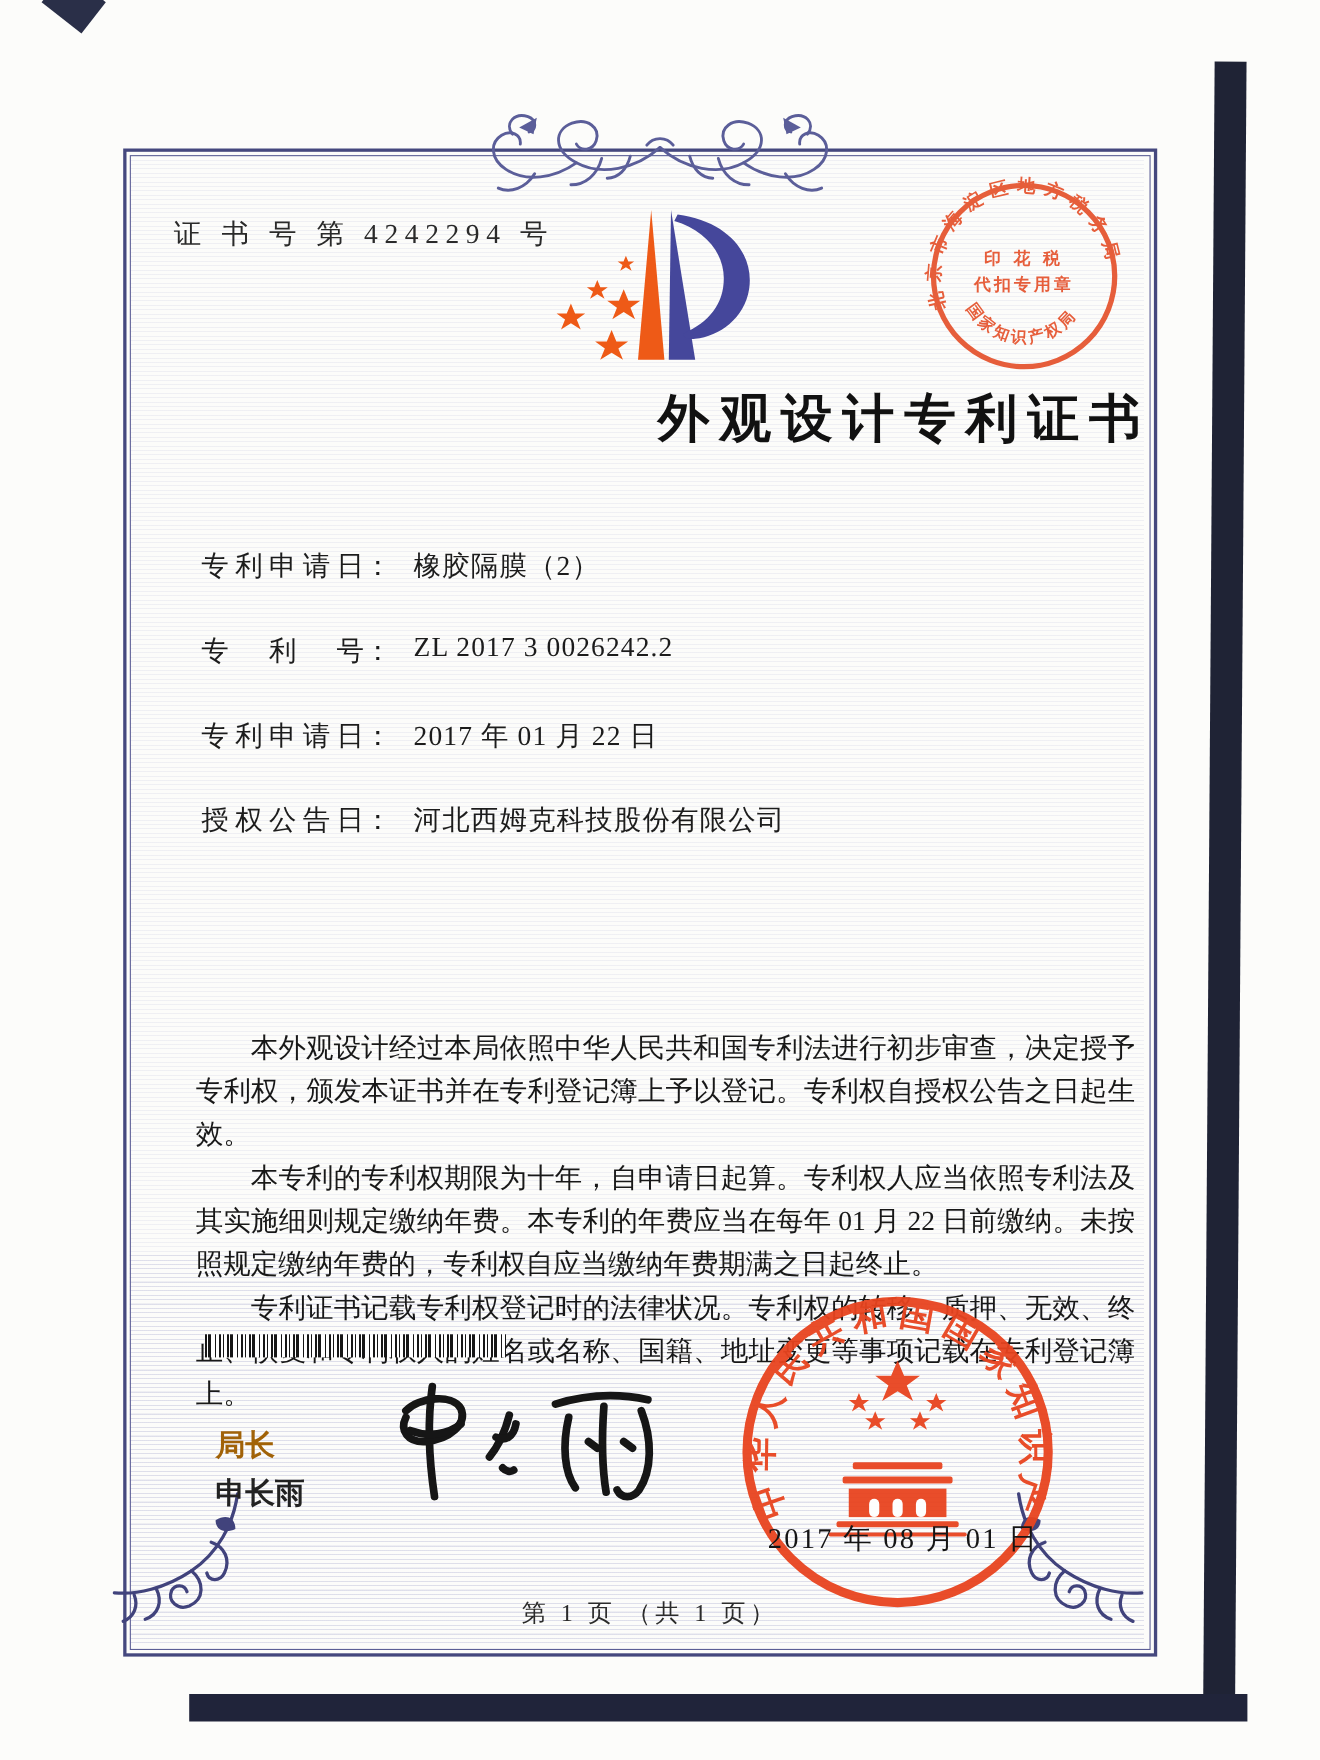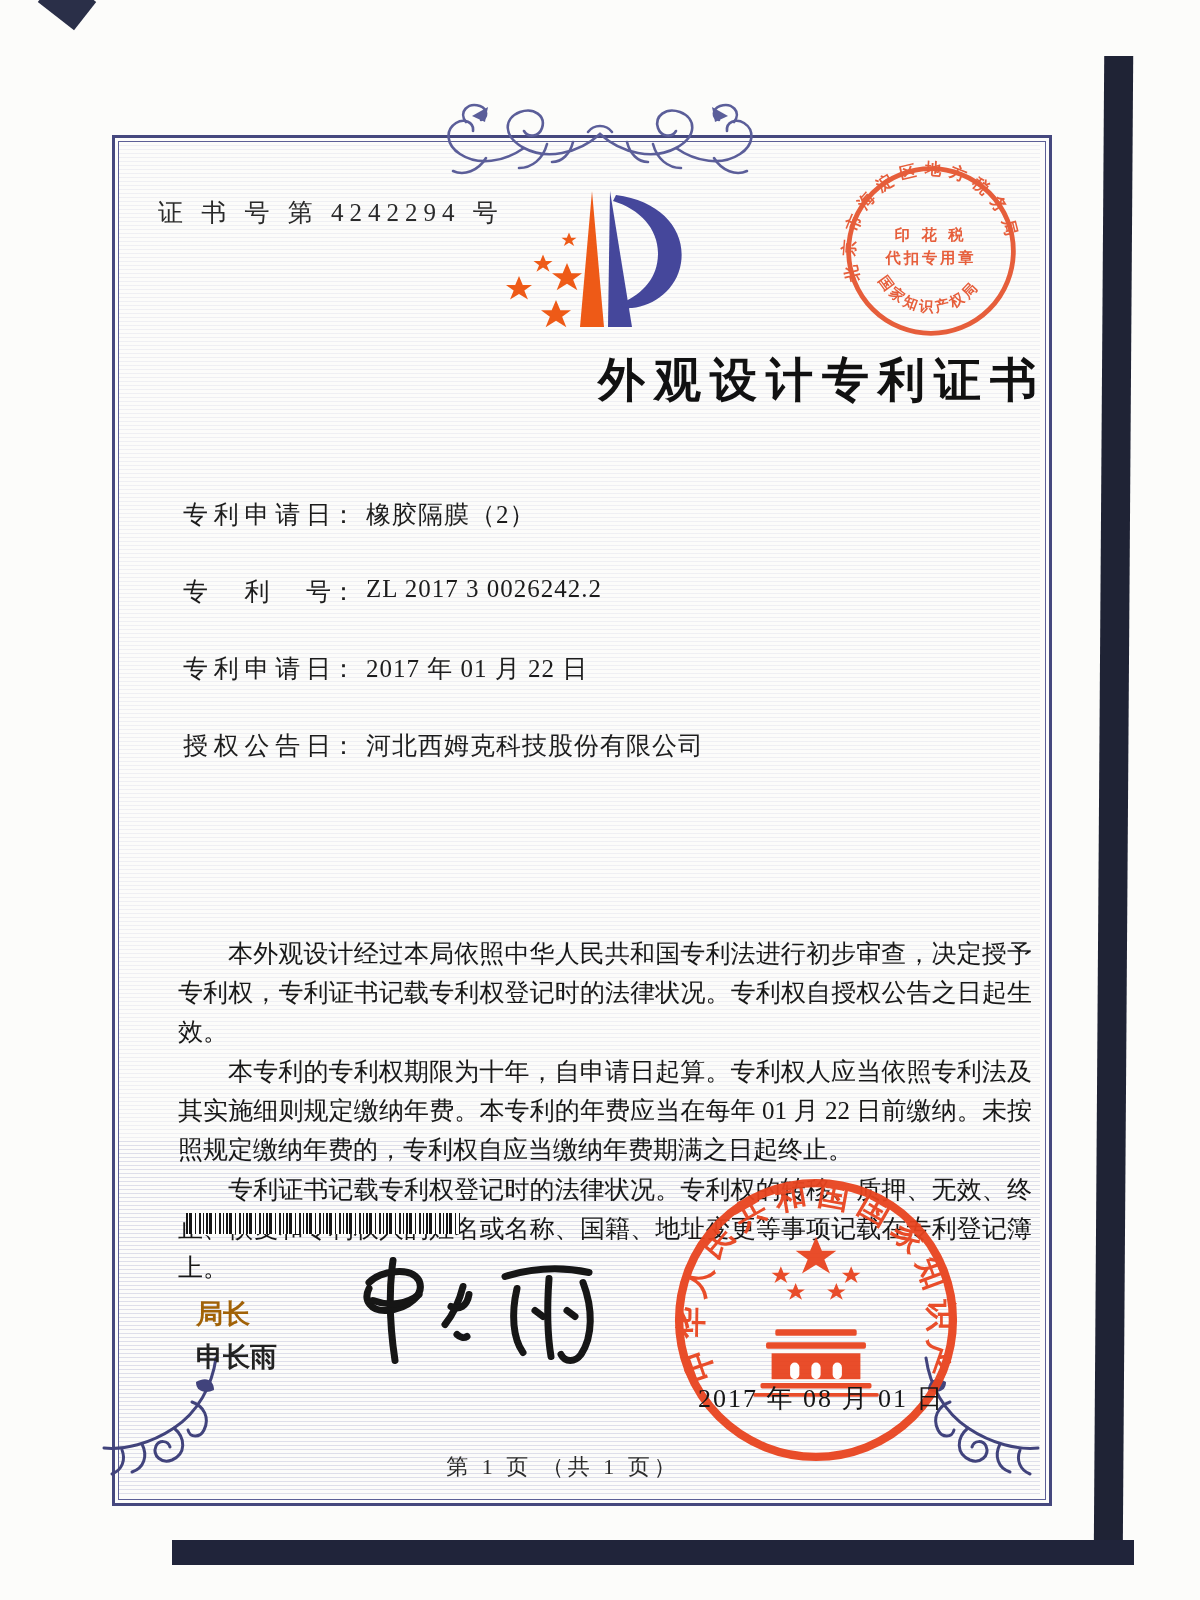--- a/index.html
+++ b/index.html
@@ -25,37 +25,37 @@
   .cert-number{position:absolute;left:158px;top:196px;font-size:25px;letter-spacing:6px;color:#2a2a2a;}
   .logo{position:absolute;left:492px;top:184px;width:190px;height:150px;}
   .tax-stamp{position:absolute;left:840px;top:160px;width:182px;height:182px;opacity:.92;}
   .title{position:absolute;left:112px;top:349px;width:934px;text-align:right;
     font-size:47px;font-weight:700;letter-spacing:9px;color:#111;}
   
   .fields{position:absolute;left:183px;top:498px;width:820px;font-size:25px;}
   .field-row{height:26px;margin-bottom:51px;white-space:nowrap;}
   .flabel{display:inline-block;width:148px;text-align:justify;text-align-last:justify;vertical-align:top;}
   .fcolon{display:inline-block;vertical-align:top;}
-  .fvalue{display:inline-block;margin-left:10px;vertical-align:top;letter-spacing:1px;}
+  .fvalue{display:inline-block;margin-left:20px;vertical-align:top;letter-spacing:1px;}
   
   .paras{position:absolute;left:178px;top:934px;width:854px;font-size:25px;line-height:39px;
     text-align:justify;color:#181818;}
   .paras p{margin:0 0 1px 0;text-indent:2em;}
   
   .barcode{position:absolute;left:186px;top:1213px;width:274px;height:21px;
     background:repeating-linear-gradient(90deg,#161616 0 2px,#fff 2px 3px,#161616 3px 6px,#fff 6px 9px,#161616 9px 10px,#fff 10px 13px,#161616 13px 15px,#fff 15px 17px,#161616 17px 18px,#fff 18px 20px);}
   .director-role{position:absolute;left:196px;top:1296px;font-size:27px;font-weight:600;
     font-family:"Liberation Sans","DejaVu Sans",sans-serif;color:#a16207;}
   .director-name{position:absolute;left:196px;top:1339px;font-size:27px;font-weight:600;
     font-family:Liberation Serif, serif;color:#222;}
   .signature{position:absolute;left:345px;top:1246px;width:270px;height:130px;}
   .seal{position:absolute;left:668px;top:1172px;width:296px;height:296px;opacity:.95;}
   .seal-date{position:absolute;left:698px;top:1381px;font-size:26px;letter-spacing:2px;color:#151515;z-index:6;}
-  .footer{position:absolute;left:96px;top:1452px;width:934px;text-align:center;
-    font-size:22px;letter-spacing:4px;color:#2b2b2b;}
+  .footer{position:absolute;left:112px;top:1452px;width:934px;text-align:center;
+    font-size:22px;letter-spacing:4px;color:#2b2b2b;padding-left:12px;}
   svg{display:block;}
 </style>
 </head>
 <body>
 
 <div class="edge-right"></div>
 <div class="edge-bottom"></div>
 <div class="edge-topleft"></div>
 
 <div class="waves"></div>
@@ -152,21 +152,21 @@
   </div>
   <div class="field-row">
     <span class="flabel">专利申请日</span><span class="fcolon">：</span><span class="fvalue">2017 年 01 月 22 日</span>
   </div>
   <div class="field-row">
     <span class="flabel">授权公告日</span><span class="fcolon">：</span><span class="fvalue">河北西姆克科技股份有限公司</span>
   </div>
 </div>
 
 <div class="paras">
-  <p>本外观设计经过本局依照中华人民共和国专利法进行初步审查，决定授予专利权，专利证书记载专利权登记时的法律状况。专利权自授权公告之日起生效。</p>
+  <p>本外观设计经过本局依照中华人民共和国专利法进行初步审查，决定授予专利权，颁发本证书并在专利登记簿上予以登记。专利权自授权公告之日起生效。</p>
   <p>本专利的专利权期限为十年，自申请日起算。专利权人应当依照专利法及其实施细则规定缴纳年费。本专利的年费应当在每年 01 月 22 日前缴纳。未按照规定缴纳年费的，专利权自应当缴纳年费期满之日起终止。</p>
   <p>专利证书记载专利权登记时的法律状况。专利权的转移、质押、无效、终止、恢复和专利权人的姓名或名称、国籍、地址变更等事项记载在专利登记簿上。</p>
 </div>
 
 <div class="barcode"></div>
 
 <div class="director-role">局长</div>
 <div class="director-name">申长雨</div>
 
 <svg class="signature" viewBox="0 0 270 125">

